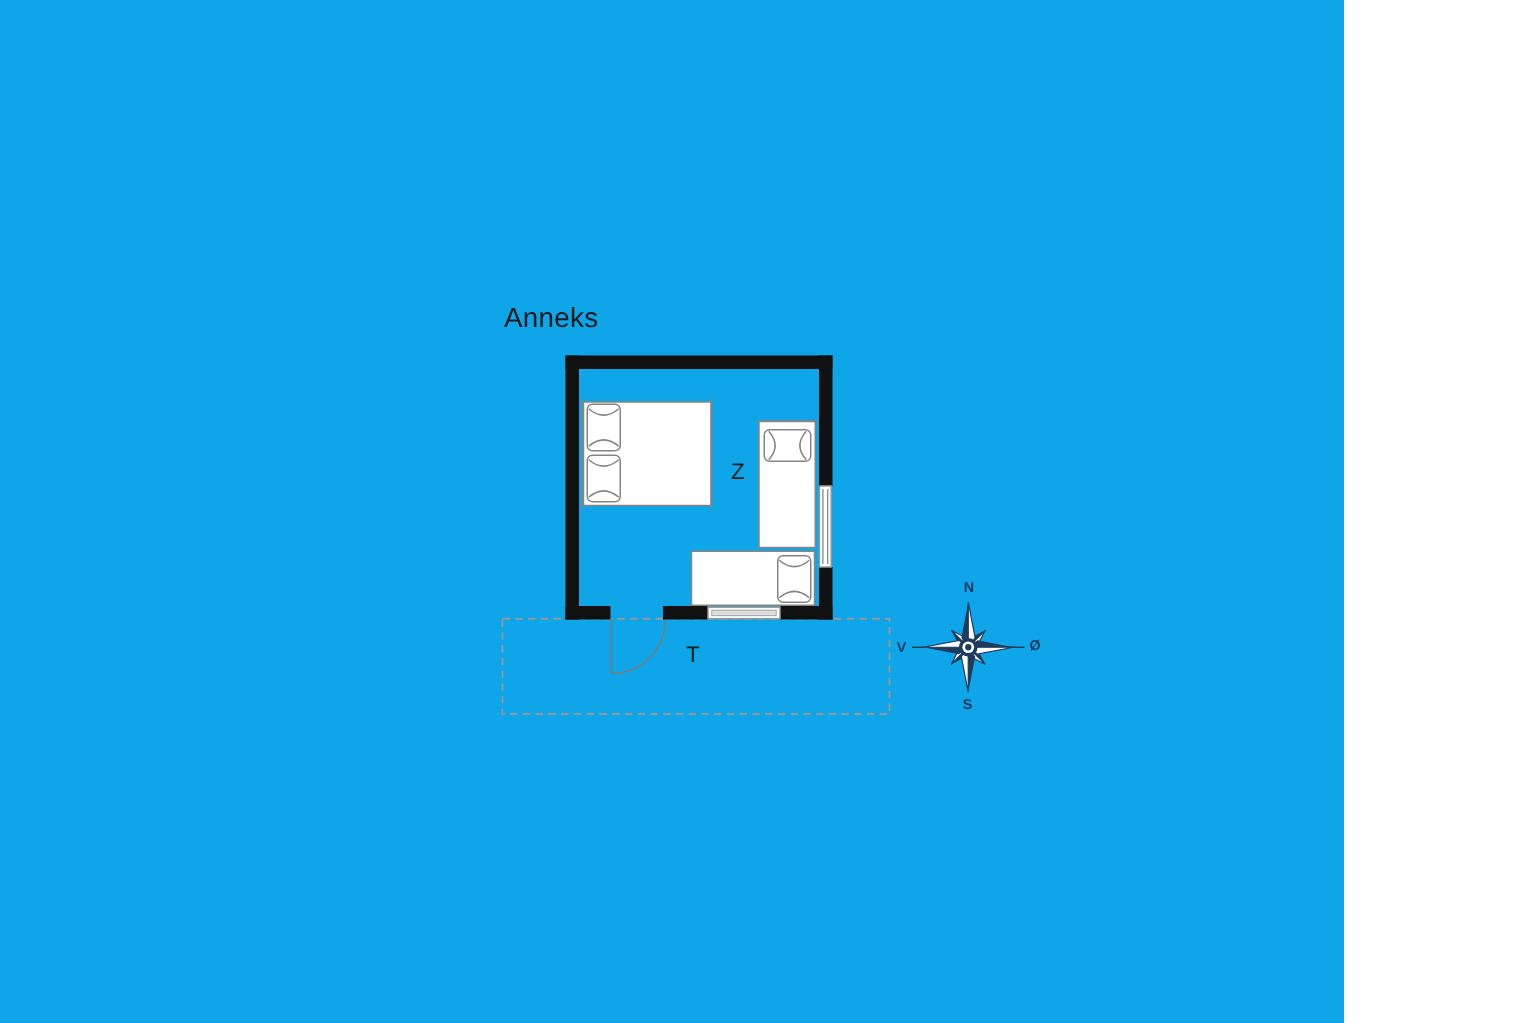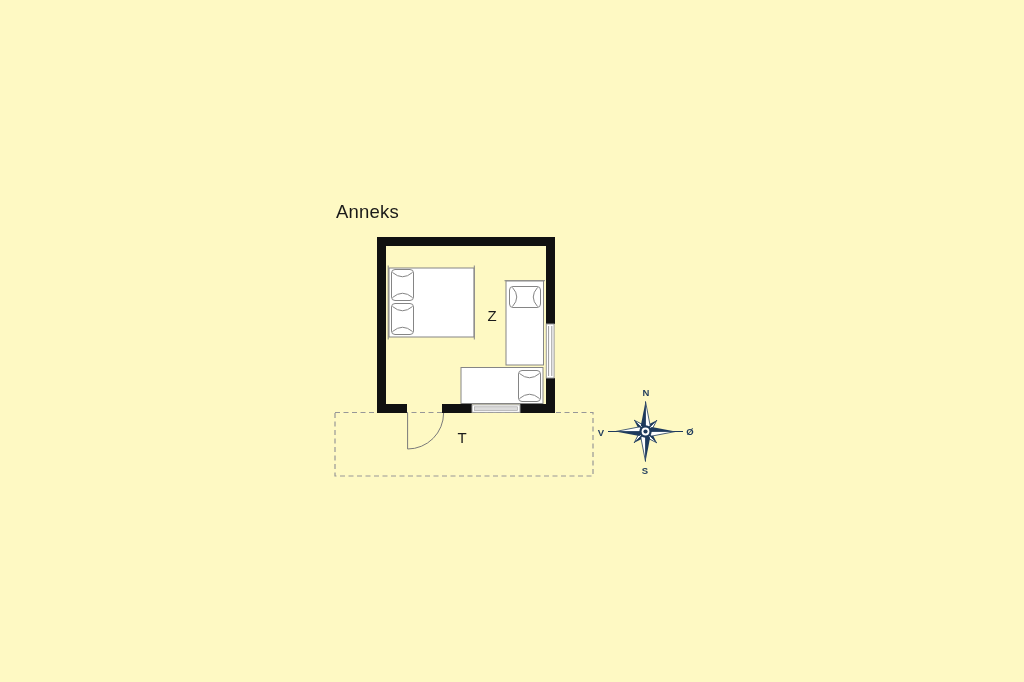--- a/index.html
+++ b/index.html
@@ -1,19 +1,19 @@
 <!DOCTYPE html>
 <html style="--wall: #111111; --furniture-line: #858585; --dashed-line: #979797; --text: #1a1a1a; --compass-navy: #1e3a5c;"><head>
 <meta charset="utf-8">
 <style>
   html,body{margin:0;padding:0;background:#fff;}
   .canvas{
     position:relative;
-    width:1024px;height:682px;
-    background:#fef9c3;
+    width:896px;height:682px;
+    background:#0ea5e9;
     font-family:"Liberation Sans", sans-serif;
     overflow:hidden;
   }
   .plan-svg{position:absolute;left:0;top:0;width:1024px;height:682px;}
   .label{position:absolute;color:var(--text,#1a1a1a);white-space:nowrap;}
   .plan-title{left:336px;top:201px;font-size:18.5px;letter-spacing:.2px;}
   .room-label{left:492px;top:315px;transform:translate(-50%,-50%);font-size:15px;font-weight:500;}
   .terrace-label{left:462px;top:437px;transform:translate(-50%,-50%);font-size:15px;}
   .cletter{
     position:absolute;transform:translate(-50%,-50%);

